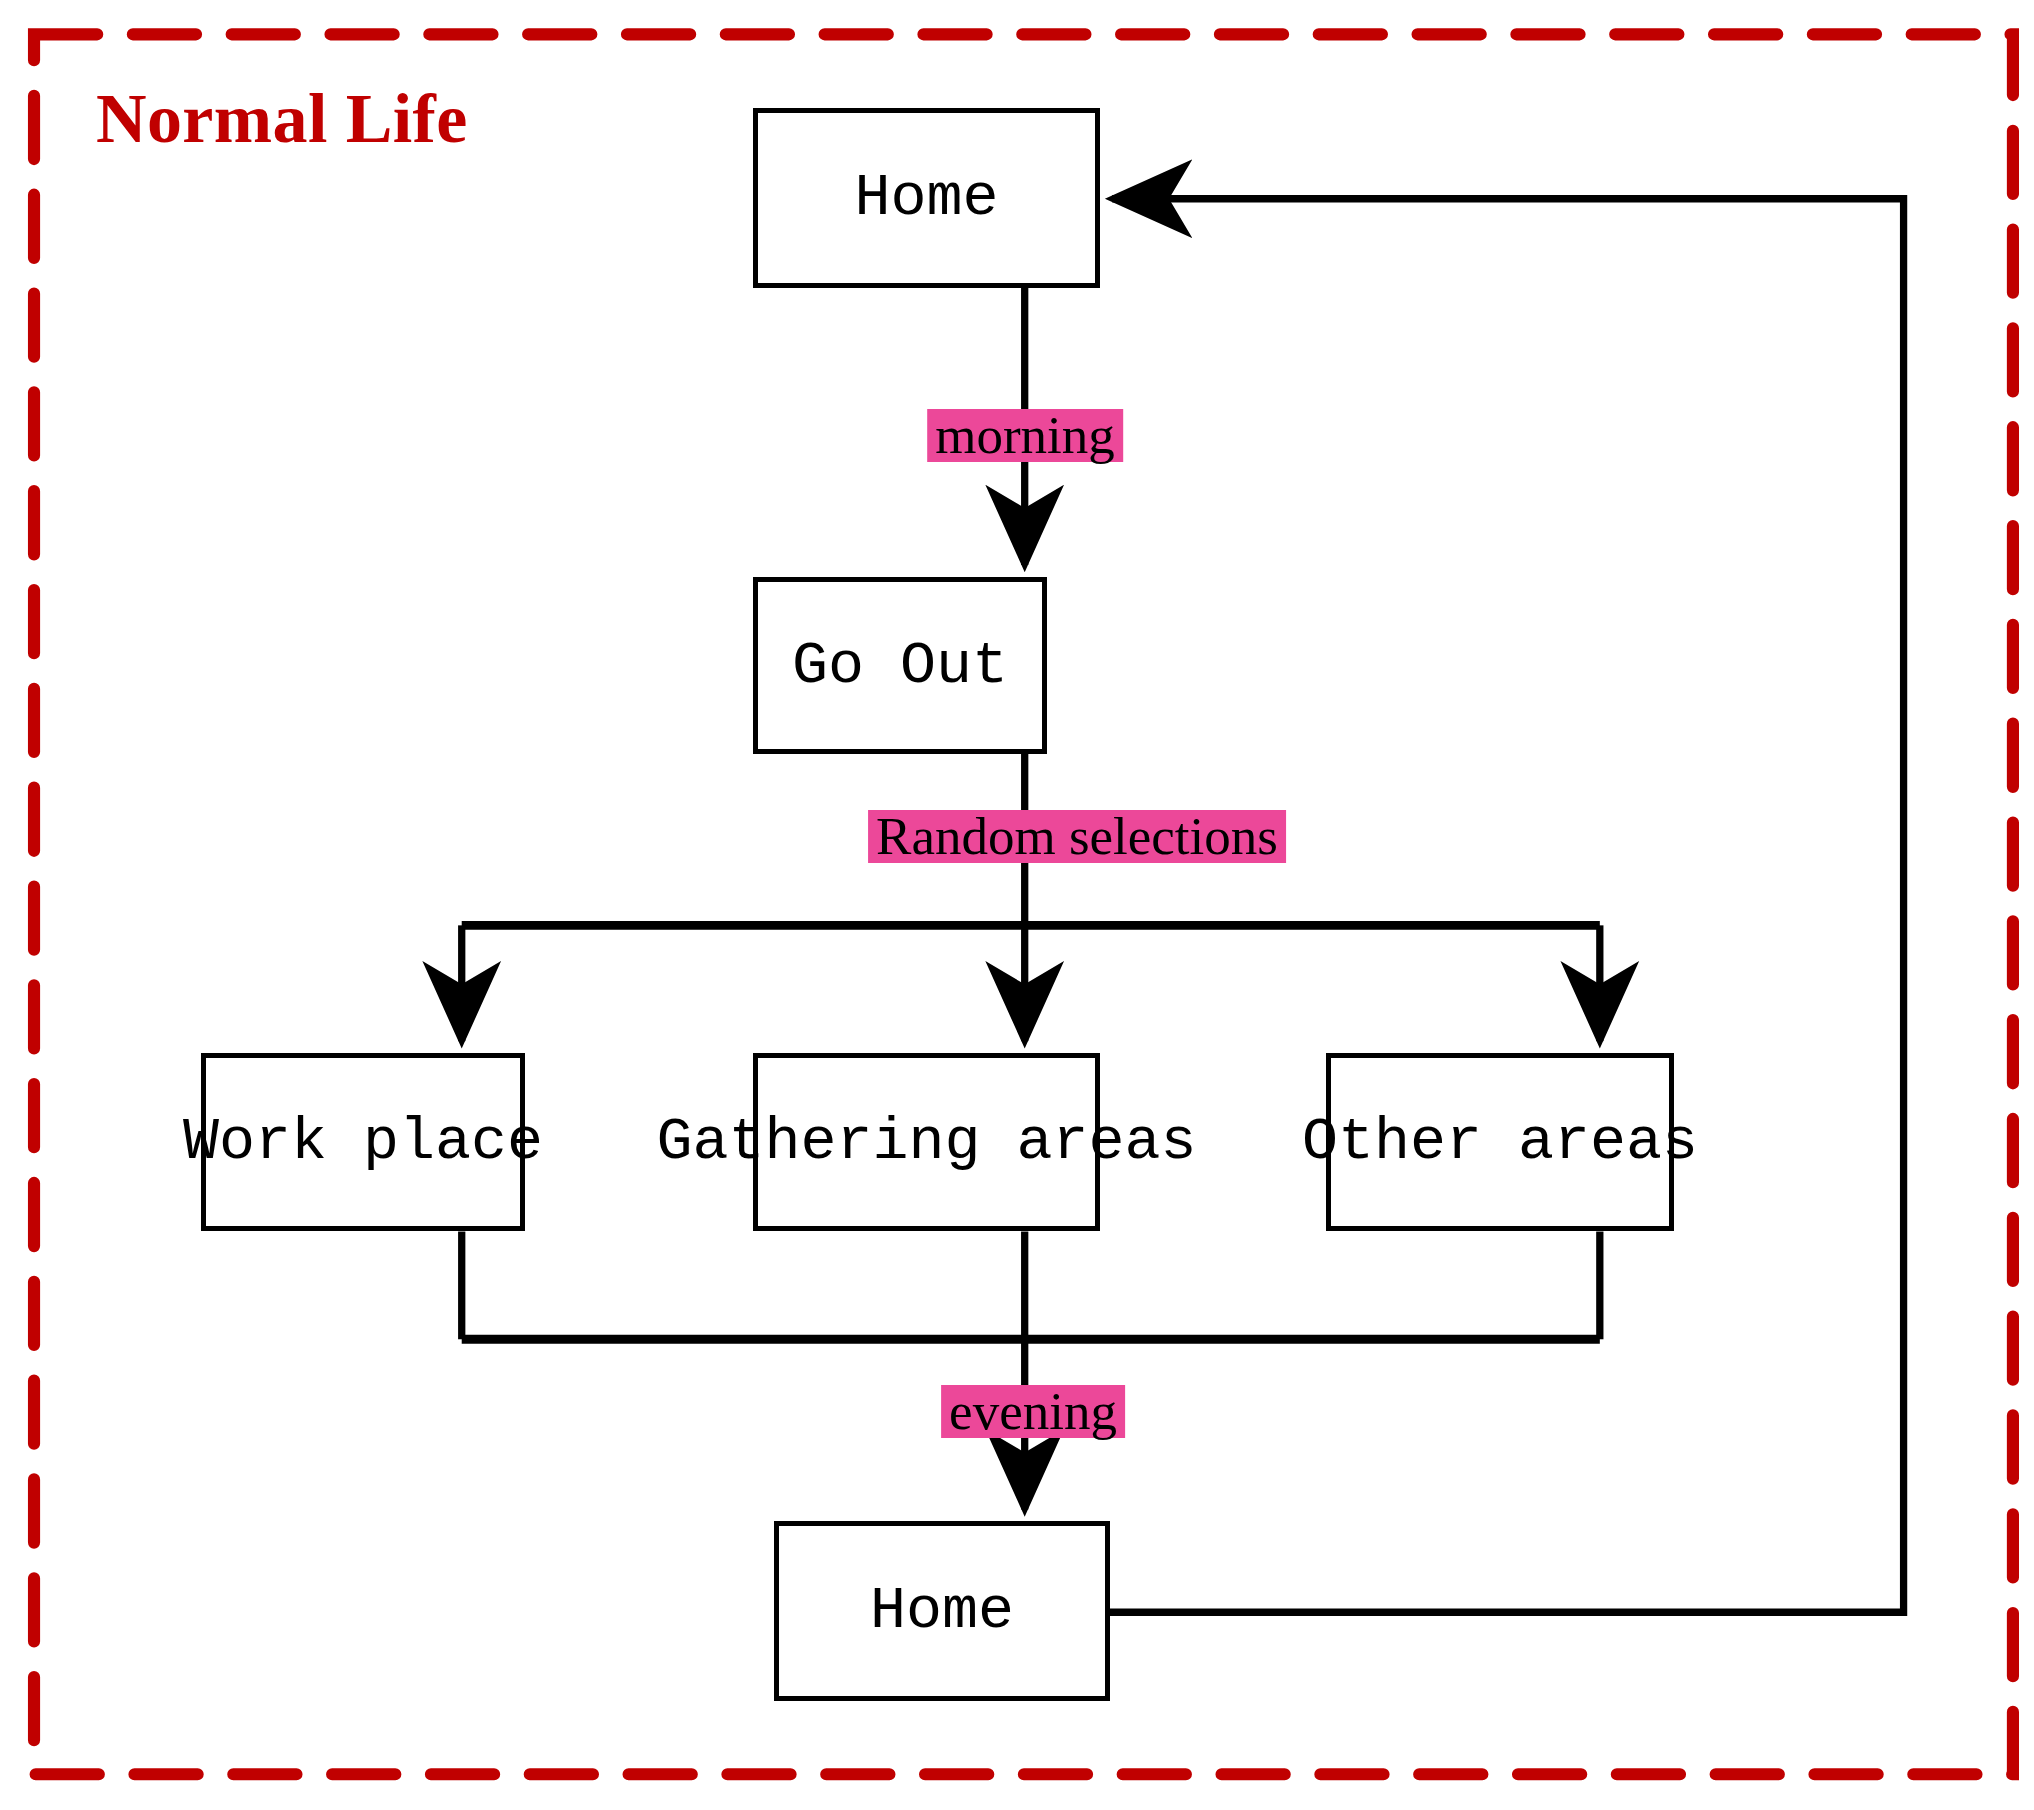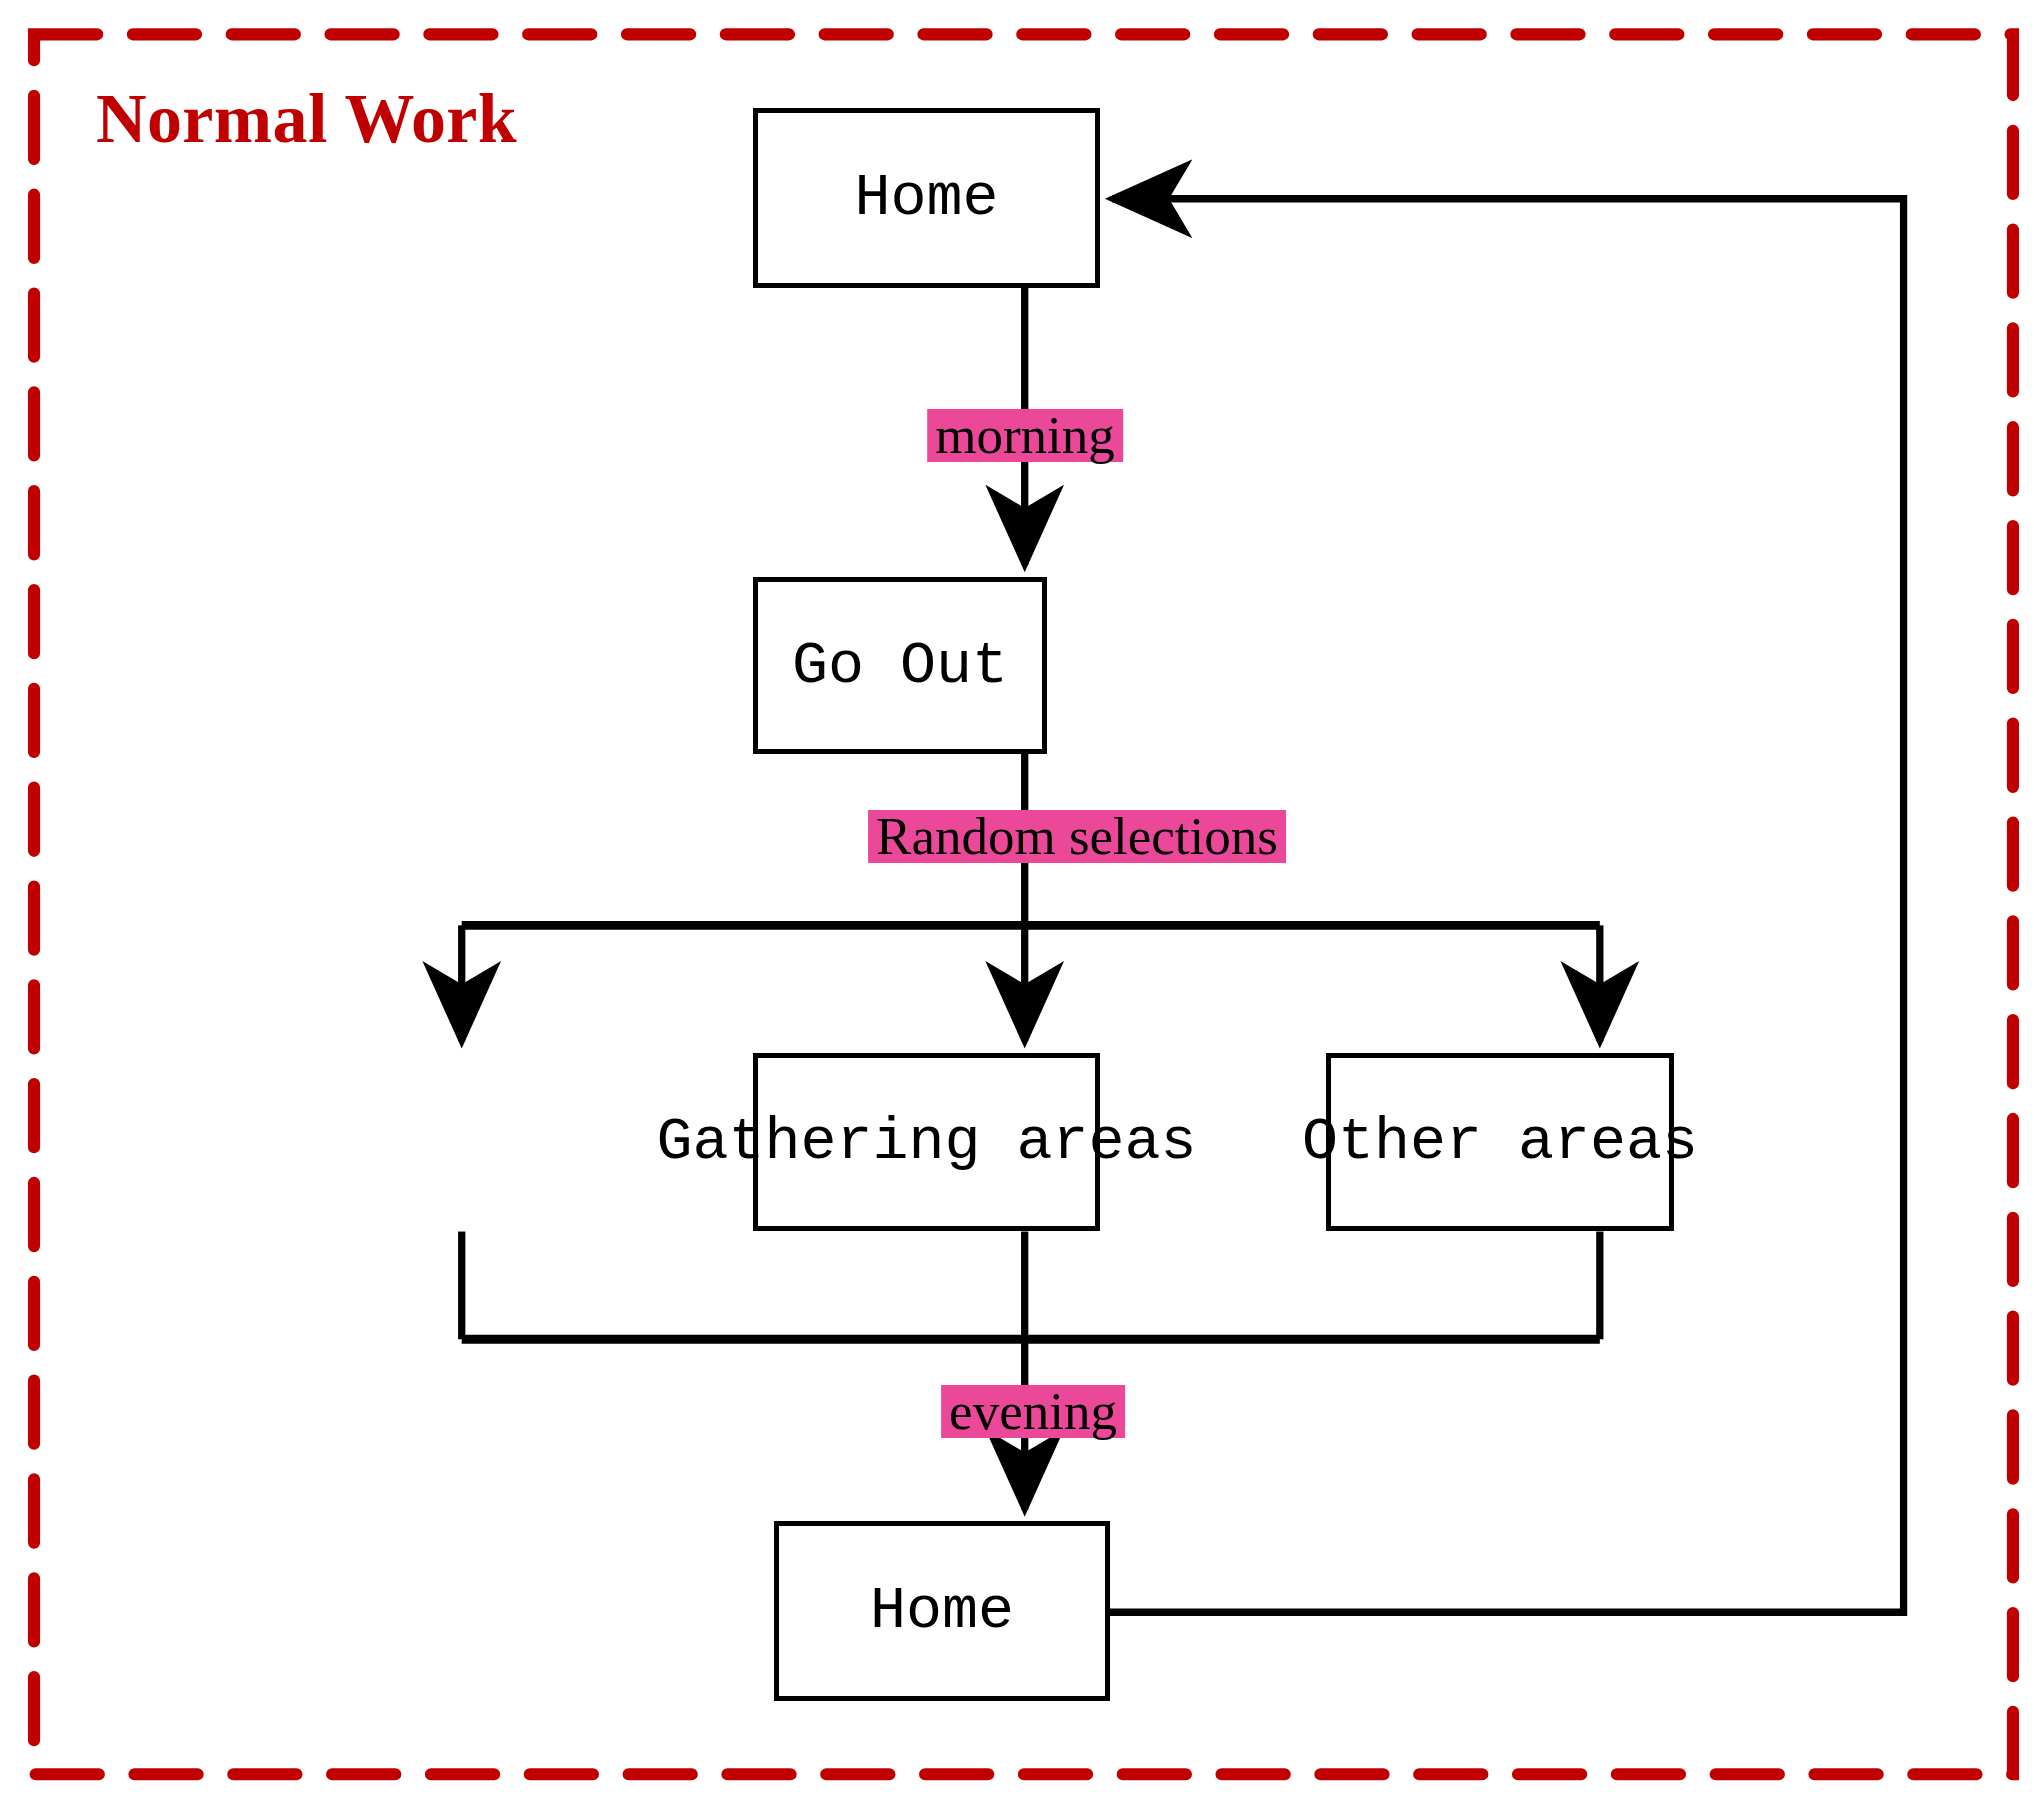--- a/index.html
+++ b/index.html
@@ -105,30 +105,33 @@
 
     <path d="M570,1653 L1975,1653" stroke="#000000" stroke-width="11" fill="none"></path>
 
     <path d="M1265,1520 L1265,1653" stroke="#000000" stroke-width="9" fill="none"></path>
 
     <path d="M1265,1653 L1265,1863" stroke="#000000" stroke-width="9" fill="none" marker-end="url(#arrowhead)"></path>
 
     <path d="M1370,1990 L2350,1990 L2350,245 L1373,245" stroke="#000000" stroke-width="9" fill="none" marker-end="url(#arrowhead)"></path>
   </svg>
 
-  <div class="group-title">Normal Work</div>
+  <div class="group-title">Normal Life</div>
 
   <div class="node" id="node-home-top">
     <span class="node-label">Home</span>
   </div>
 
   <div class="node" id="node-go-out">
     <span class="node-label">Go Out</span>
   </div>
 
+  <div class="node" id="node-work-place">
+    <span class="node-label">Work place</span>
+  </div>
 
   <div class="node" id="node-gathering">
     <span class="node-label">Gathering areas</span>
   </div>
 
   <div class="node" id="node-other-areas">
     <span class="node-label">Other areas</span>
   </div>
 
   <div class="node" id="node-home-bottom">

